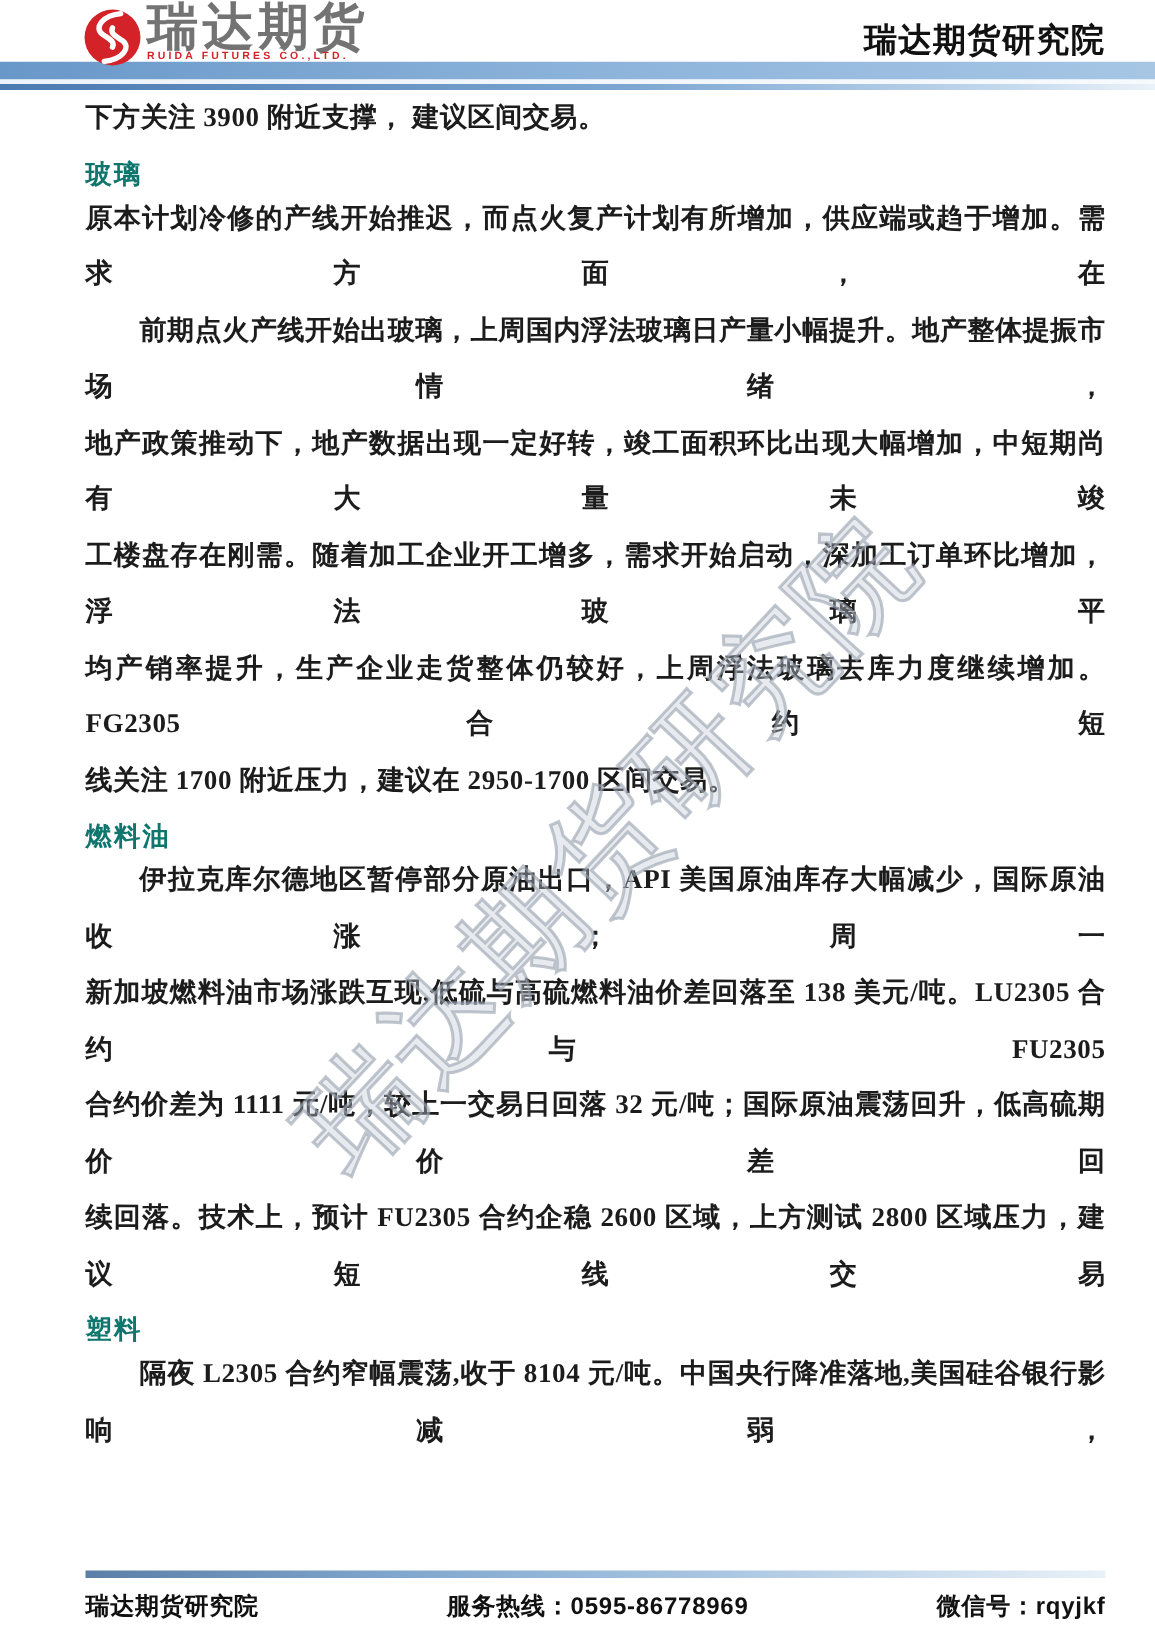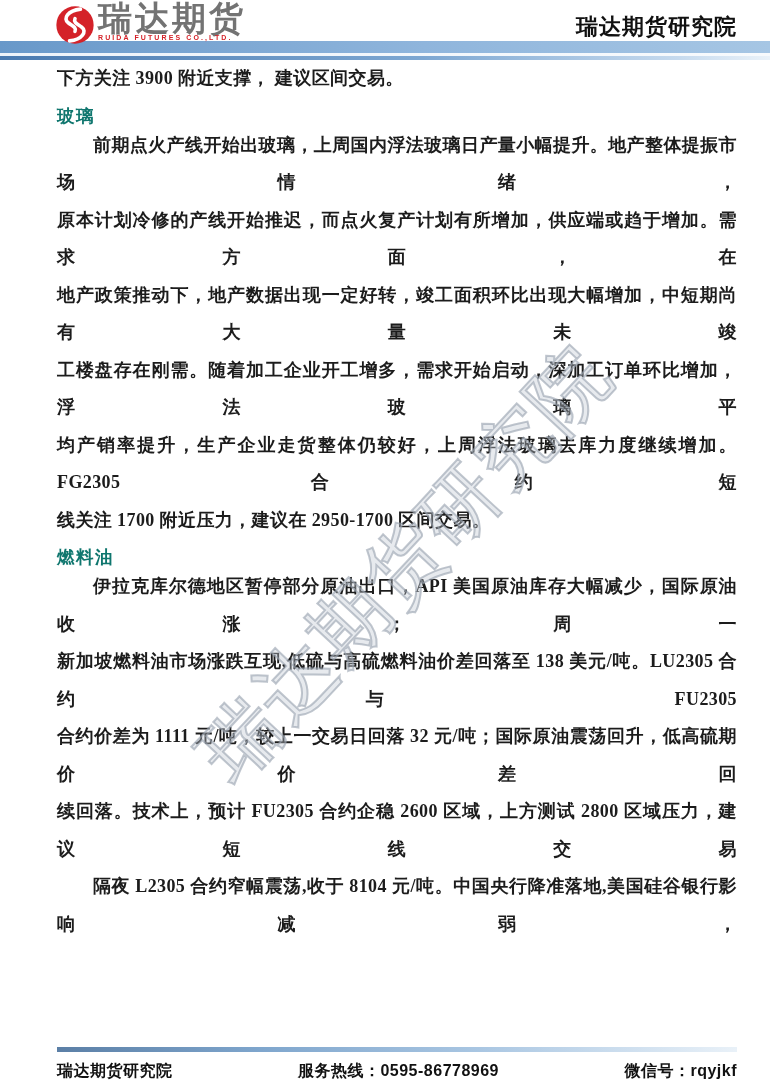--- a/index.html
+++ b/index.html
@@ -90,36 +90,37 @@
 <div class="hb3"></div>
 
 <div class="watermark">瑞达期货研究院</div>
 
 <div class="content">
 
   <div class="pline last">下方关注 3900 附近支撑，  建议区间交易。</div>
 
   <h2 class="sec-h">玻璃</h2>
   <div>
+    <div class="pline">原本计划冷修的产线开始推迟，而点火复产计划有所增加，供应端或趋于增加。需求方面，在</div>
     <div class="pline first">前期点火产线开始出玻璃，上周国内浮法玻璃日产量小幅提升。地产整体提振市场情绪，</div>
-    <div class="pline">原本计划冷修的产线开始推迟，而点火复产计划有所增加，供应端或趋于增加。需求方面，在</div>
     <div class="pline">地产政策推动下，地产数据出现一定好转，竣工面积环比出现大幅增加，中短期尚有大量未竣</div>
     <div class="pline">工楼盘存在刚需。随着加工企业开工增多，需求开始启动，深加工订单环比增加，浮法玻璃平</div>
     <div class="pline">均产销率提升，生产企业走货整体仍较好，上周浮法玻璃去库力度继续增加。FG2305 合约短</div>
     <div class="pline last">线关注 1700 附近压力，建议在 2950-1700 区间交易。</div>
   </div>
 
   <h2 class="sec-h">燃料油</h2>
   <div>
     <div class="pline first">伊拉克库尔德地区暂停部分原油出口，API 美国原油库存大幅减少，国际原油收涨；周一</div>
     <div class="pline">新加坡燃料油市场涨跌互现,低硫与高硫燃料油价差回落至 138 美元/吨。LU2305 合约与FU2305</div>
     <div class="pline">合约价差为 1111 元/吨，较上一交易日回落 32 元/吨；国际原油震荡回升，低高硫期价价差回</div>
     <div class="pline">续回落。技术上，预计 FU2305 合约企稳 2600 区域，上方测试 2800 区域压力，建议短线交易</div>
   </div>
 
+  <h2 class="sec-h">塑料</h2>
   <div>
     <div class="pline first">隔夜 L2305 合约窄幅震荡,收于 8104 元/吨。中国央行降准落地,美国硅谷银行影响减弱，</div>
 
   </div>
 
 </div>
 
 <div class="footer">
   <div class="footer-bar"></div>
   <div class="footer-row">

